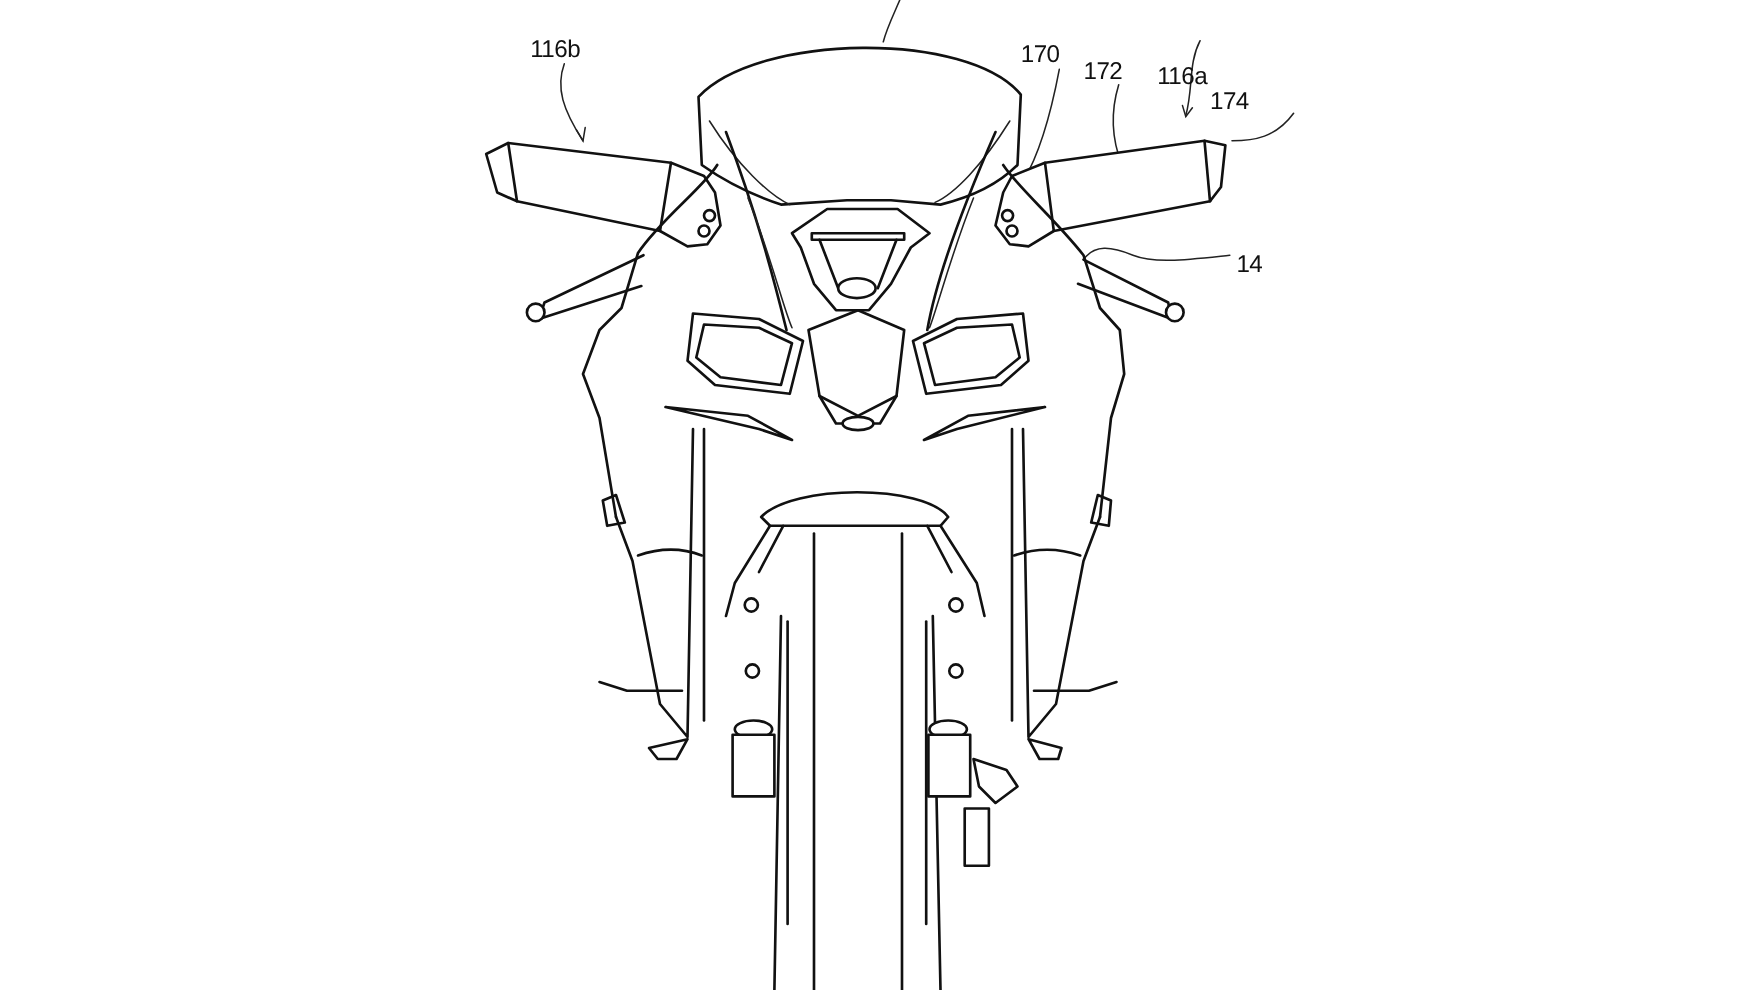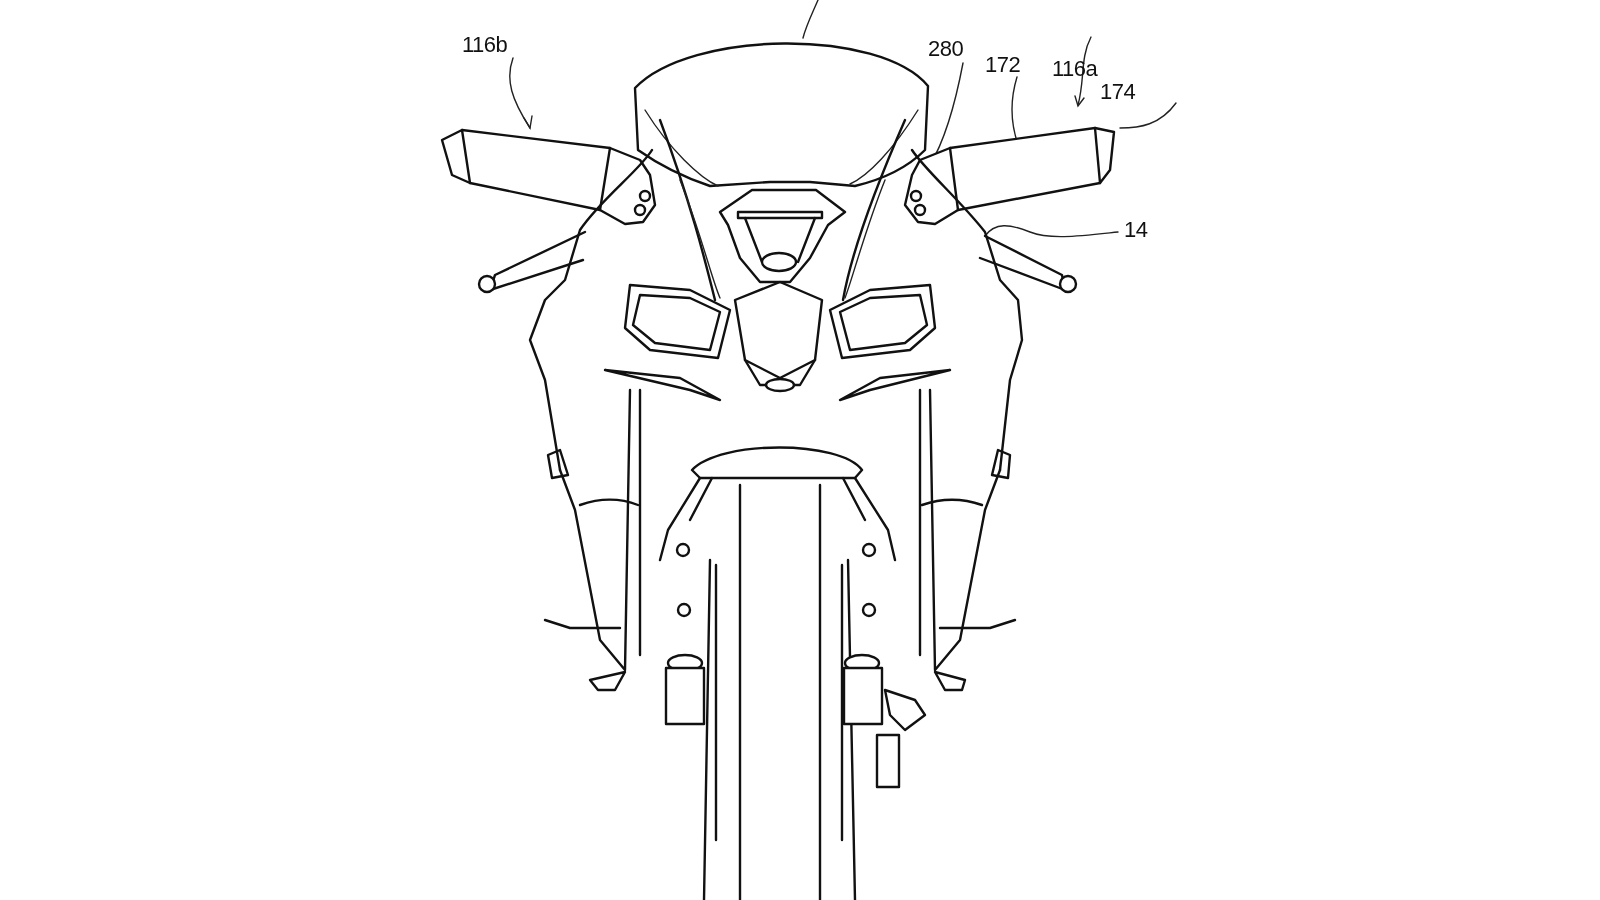--- a/index.html
+++ b/index.html
@@ -129,20 +129,20 @@
   <g>
     <ellipse class="fillw" cx="685" cy="663" rx="17" ry="8"></ellipse>
     <rect class="fillw" x="666" y="668" width="38" height="56"></rect>
     <ellipse class="fillw" cx="862" cy="663" rx="17" ry="8"></ellipse>
     <rect class="fillw" x="844" y="668" width="38" height="56"></rect>
     <path class="ln" d="M885 690 L915 700 L925 715 L905 730 L890 715 Z"></path>
     <rect class="fillw" x="877" y="735" width="22" height="52"></rect>
   </g>
 </svg>
 
-<span class="label" style="left:462px; top:32px;text-align:center;">116b</span>
-<span class="label" style="left:928px; top:36px;">280</span>
+<span class="label" style="left:482px; top:32px;text-align:center;">116b</span>
+<span class="label" style="left:928px; top:36px;">170</span>
 <span class="label" style="left:985px; top:52px;">172</span>
 <span class="label" style="left:1052px; top:8px;margin-top:48px;">116a</span>
 <span class="label" style="left:1100px; top:79px;">174</span>
-<span class="label" style="left:1124px; top:217px;">14</span>
+<span class="label" style="left:1124px; top:227px;">14</span>
 
 </div>
 
 </body></html>

